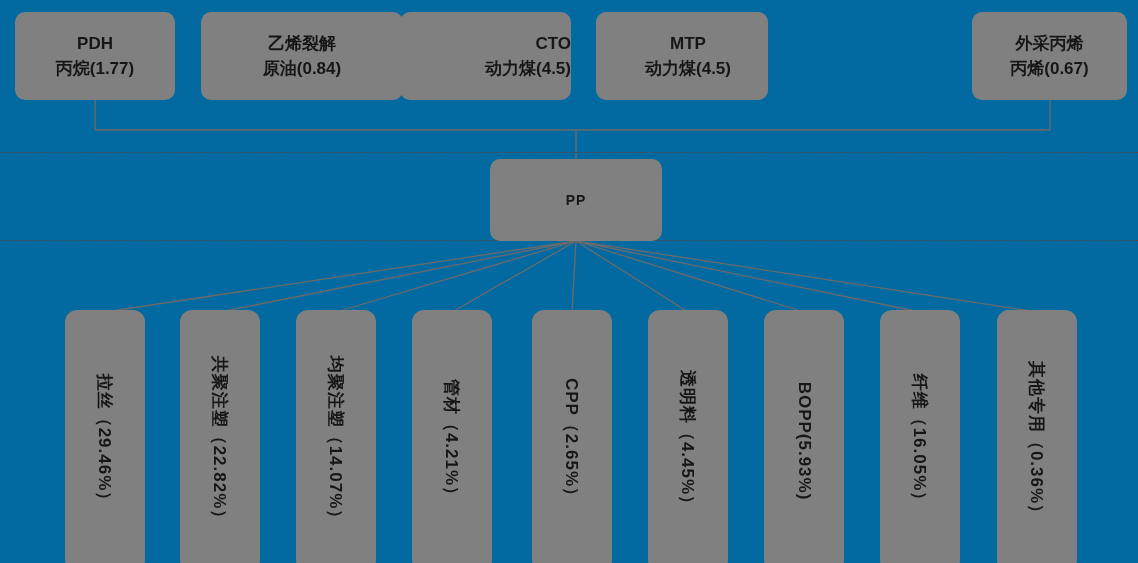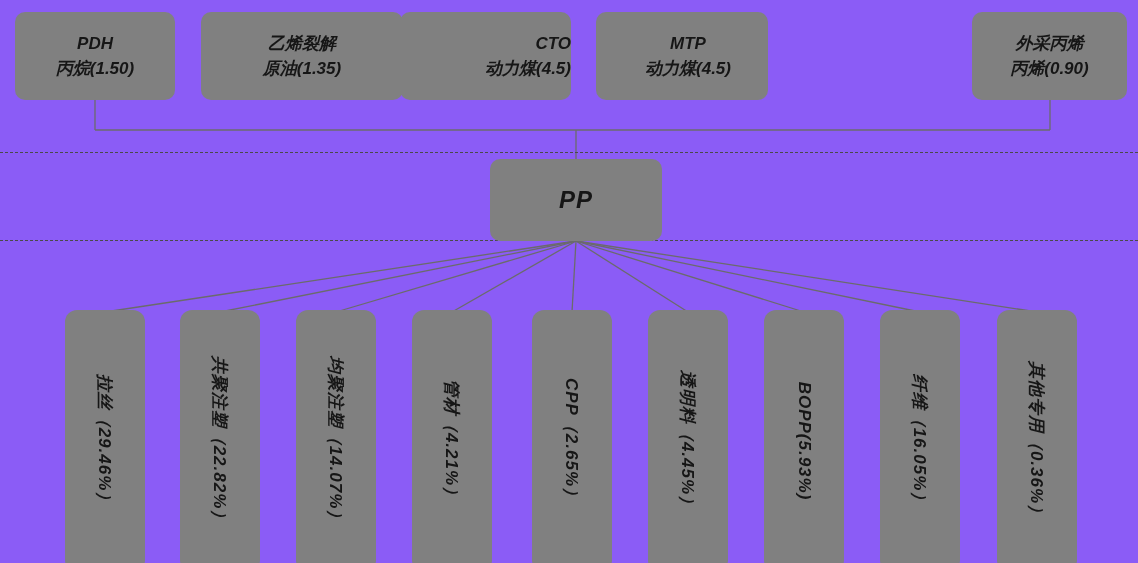--- a/index.html
+++ b/index.html
@@ -3,23 +3,22 @@
 <meta charset="utf-8">
 <style>
   * { margin: 0; padding: 0; box-sizing: border-box; }
   html, body { background: #ffffff; }
   body { font-family: "Liberation Sans", "DejaVu Sans", sans-serif; }
 
   .canvas {
     position: relative;
     width: 1138px;
     height: 563px;
-    background: #8b5cf6;
+    background: #0369a1;
     overflow: hidden;
-    font-style: italic;
   }
 
   .connectors {
     position: absolute;
     left: 0; top: 0;
     width: 1138px; height: 563px;
     pointer-events: none;
   }
 
   .dash-line {
@@ -53,21 +52,21 @@
   }
 
   .pp-node {
     left: 490px;
     top: 159px;
     width: 172px;
     height: 82px;
     display: flex;
     align-items: center;
     justify-content: center;
-    font-size: 24px;
+    font-size: 14px;
     letter-spacing: 1px;
   }
 
   .bottom-node {
     top: 310px;
     width: 80px;
     height: 262px;
     border-radius: 12px;
     display: flex;
     align-items: center;
@@ -102,37 +101,37 @@
     <line x1="576" y1="241" x2="804" y2="312"></line>
     <line x1="576" y1="241" x2="920" y2="312"></line>
     <line x1="576" y1="241" x2="1037" y2="312"></line>
   </svg>
 
   <div class="dash-line dash-top"></div>
   <div class="dash-line dash-bottom"></div>
 
   <div class="node top-node" style="left:15px;  width:160px;">
     <div>PDH</div>
-    <div>丙烷(1.50)</div>
+    <div>丙烷(1.77)</div>
   </div>
   <div class="node top-node" style="left:201px; width:202px;">
     <div>乙烯裂解</div>
-    <div>原油(1.35)</div>
+    <div>原油(0.84)</div>
   </div>
   <div class="node top-node" style="left:400px; width:171px;align-items:flex-end;">
     <div>CTO</div>
     <div>动力煤(4.5)</div>
   </div>
   <div class="node top-node" style="left:596px; width:172px;padding-left:12px;">
     <div>MTP</div>
     <div>动力煤(4.5)</div>
   </div>
   <div class="node top-node" style="left:972px; width:155px;">
     <div>外采丙烯</div>
-    <div>丙烯(0.90)</div>
+    <div>丙烯(0.67)</div>
   </div>
 
   <div class="node pp-node">
     <span>PP</span>
   </div>
 
   <div class="node bottom-node" style="left:65px;">
     <span class="rot">拉丝（29.46%）</span>
   </div>
   <div class="node bottom-node" style="left:180px;">

